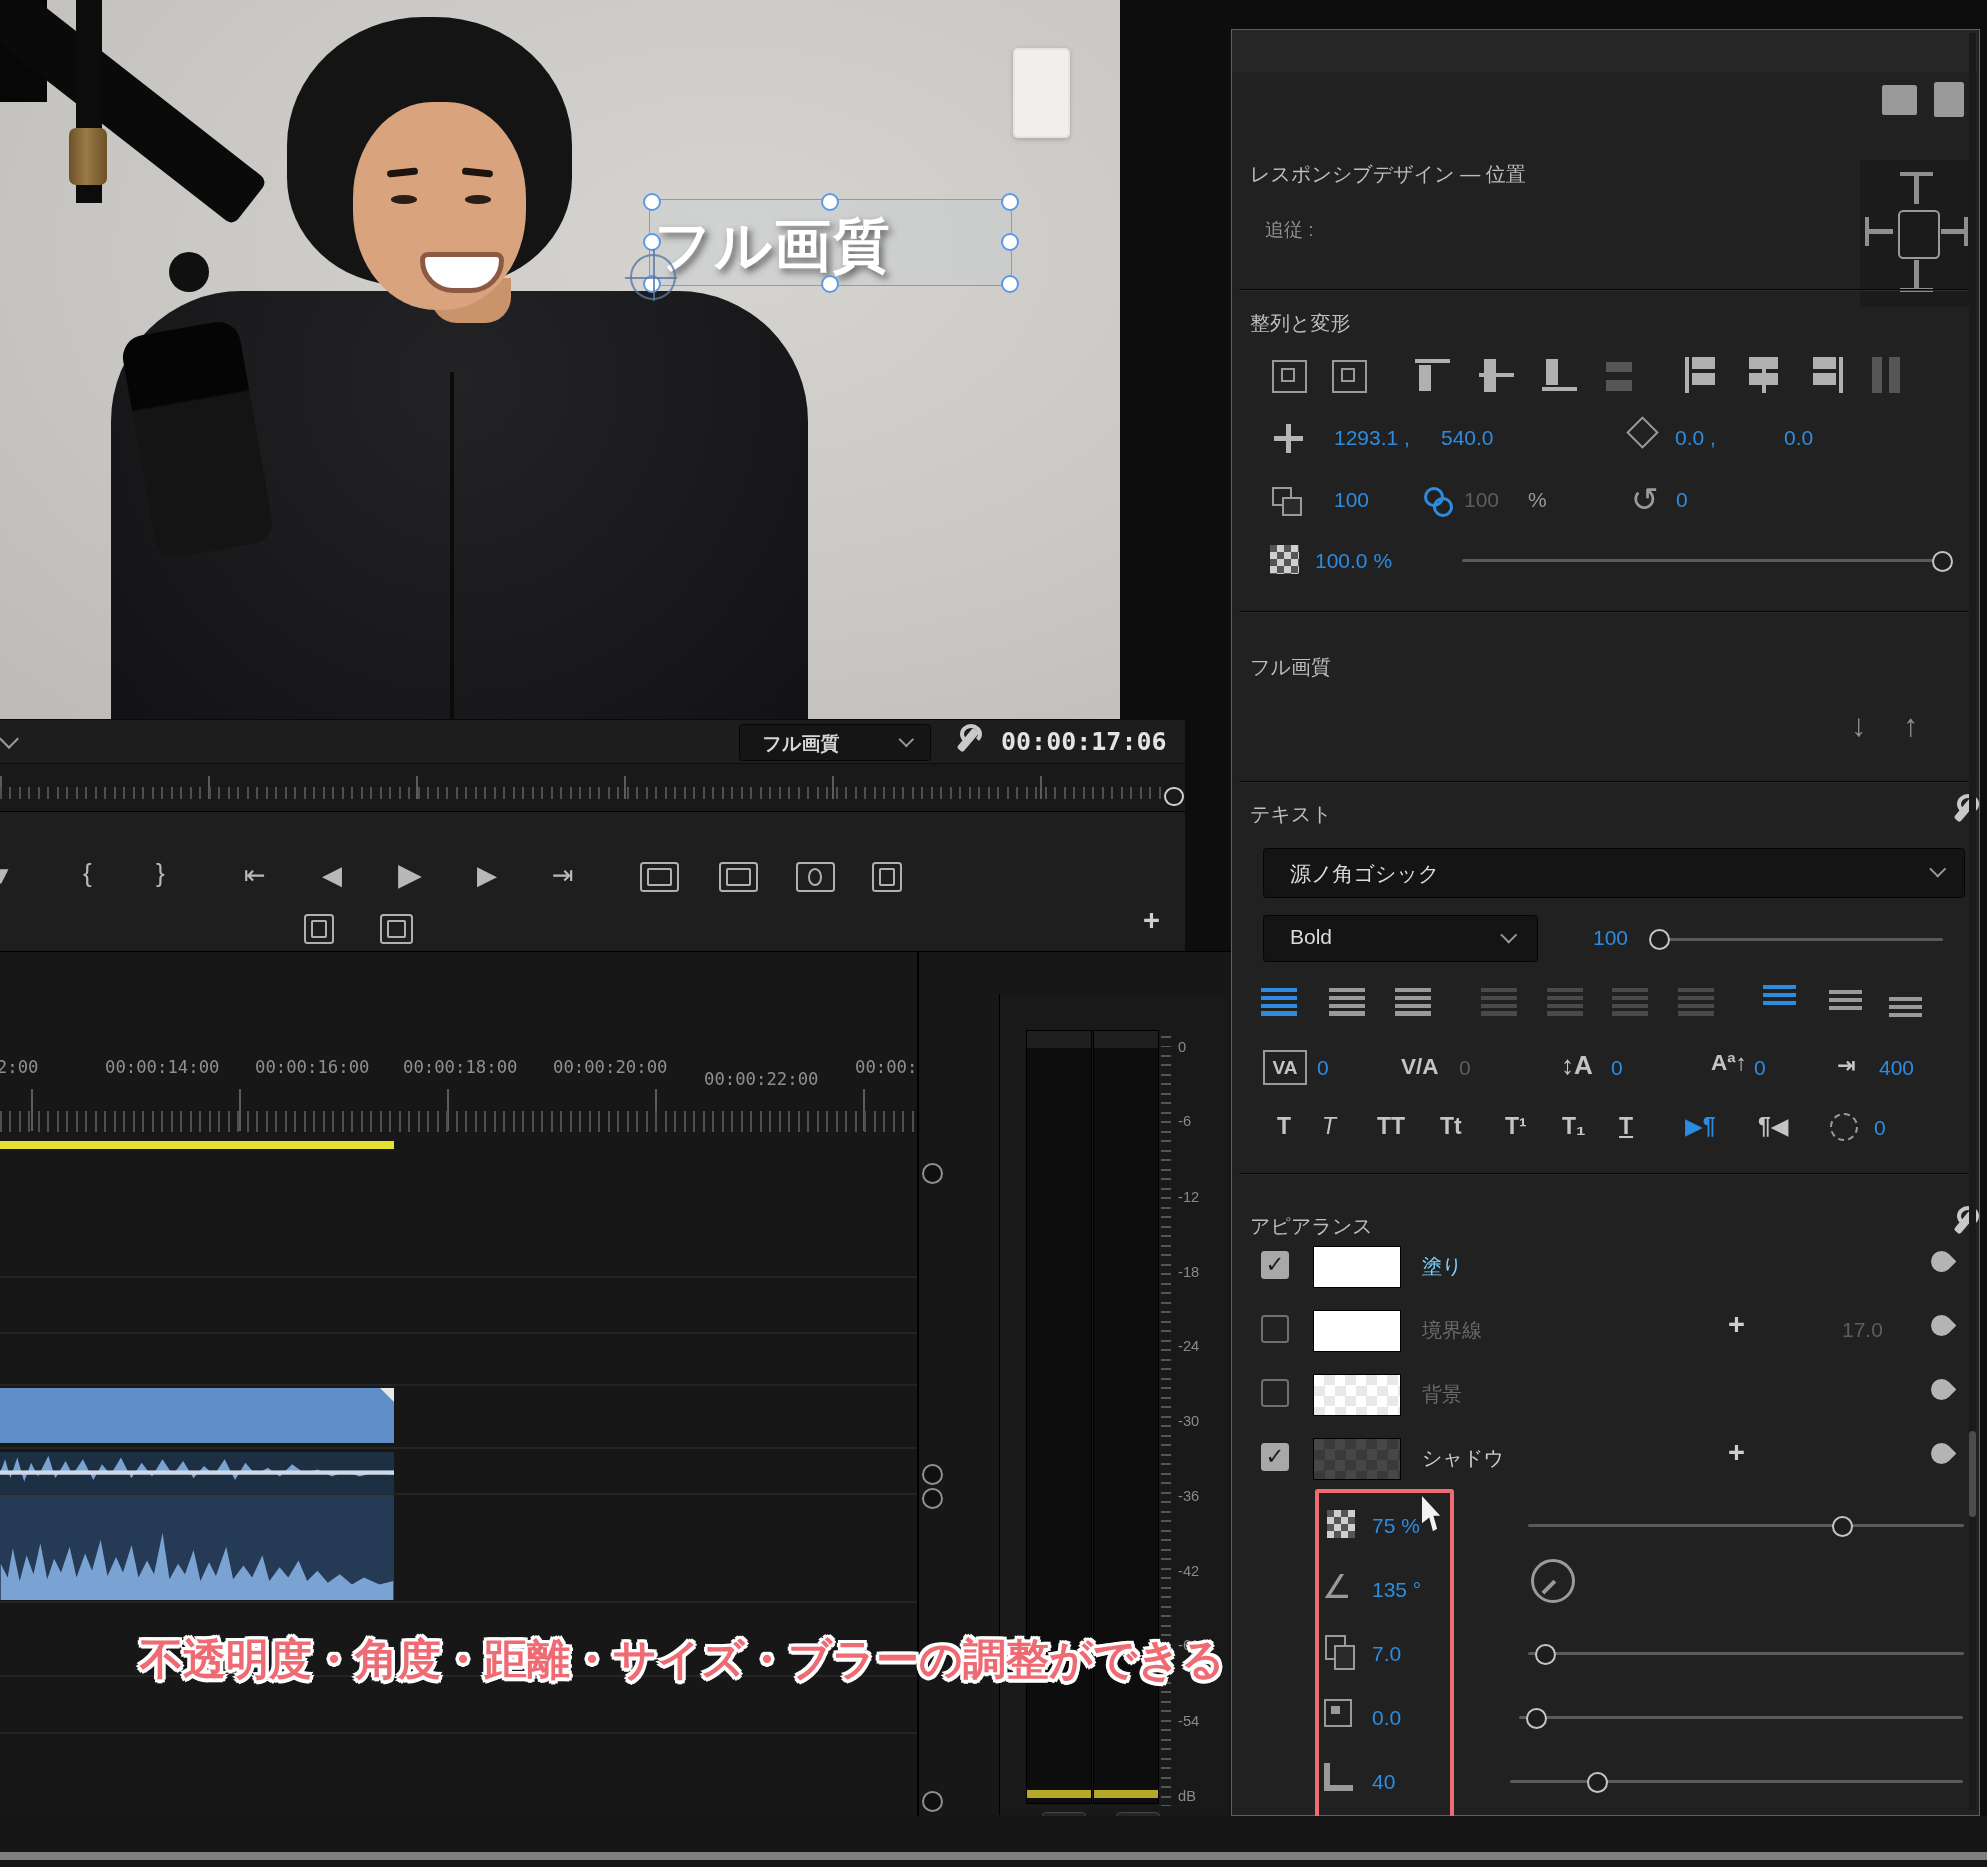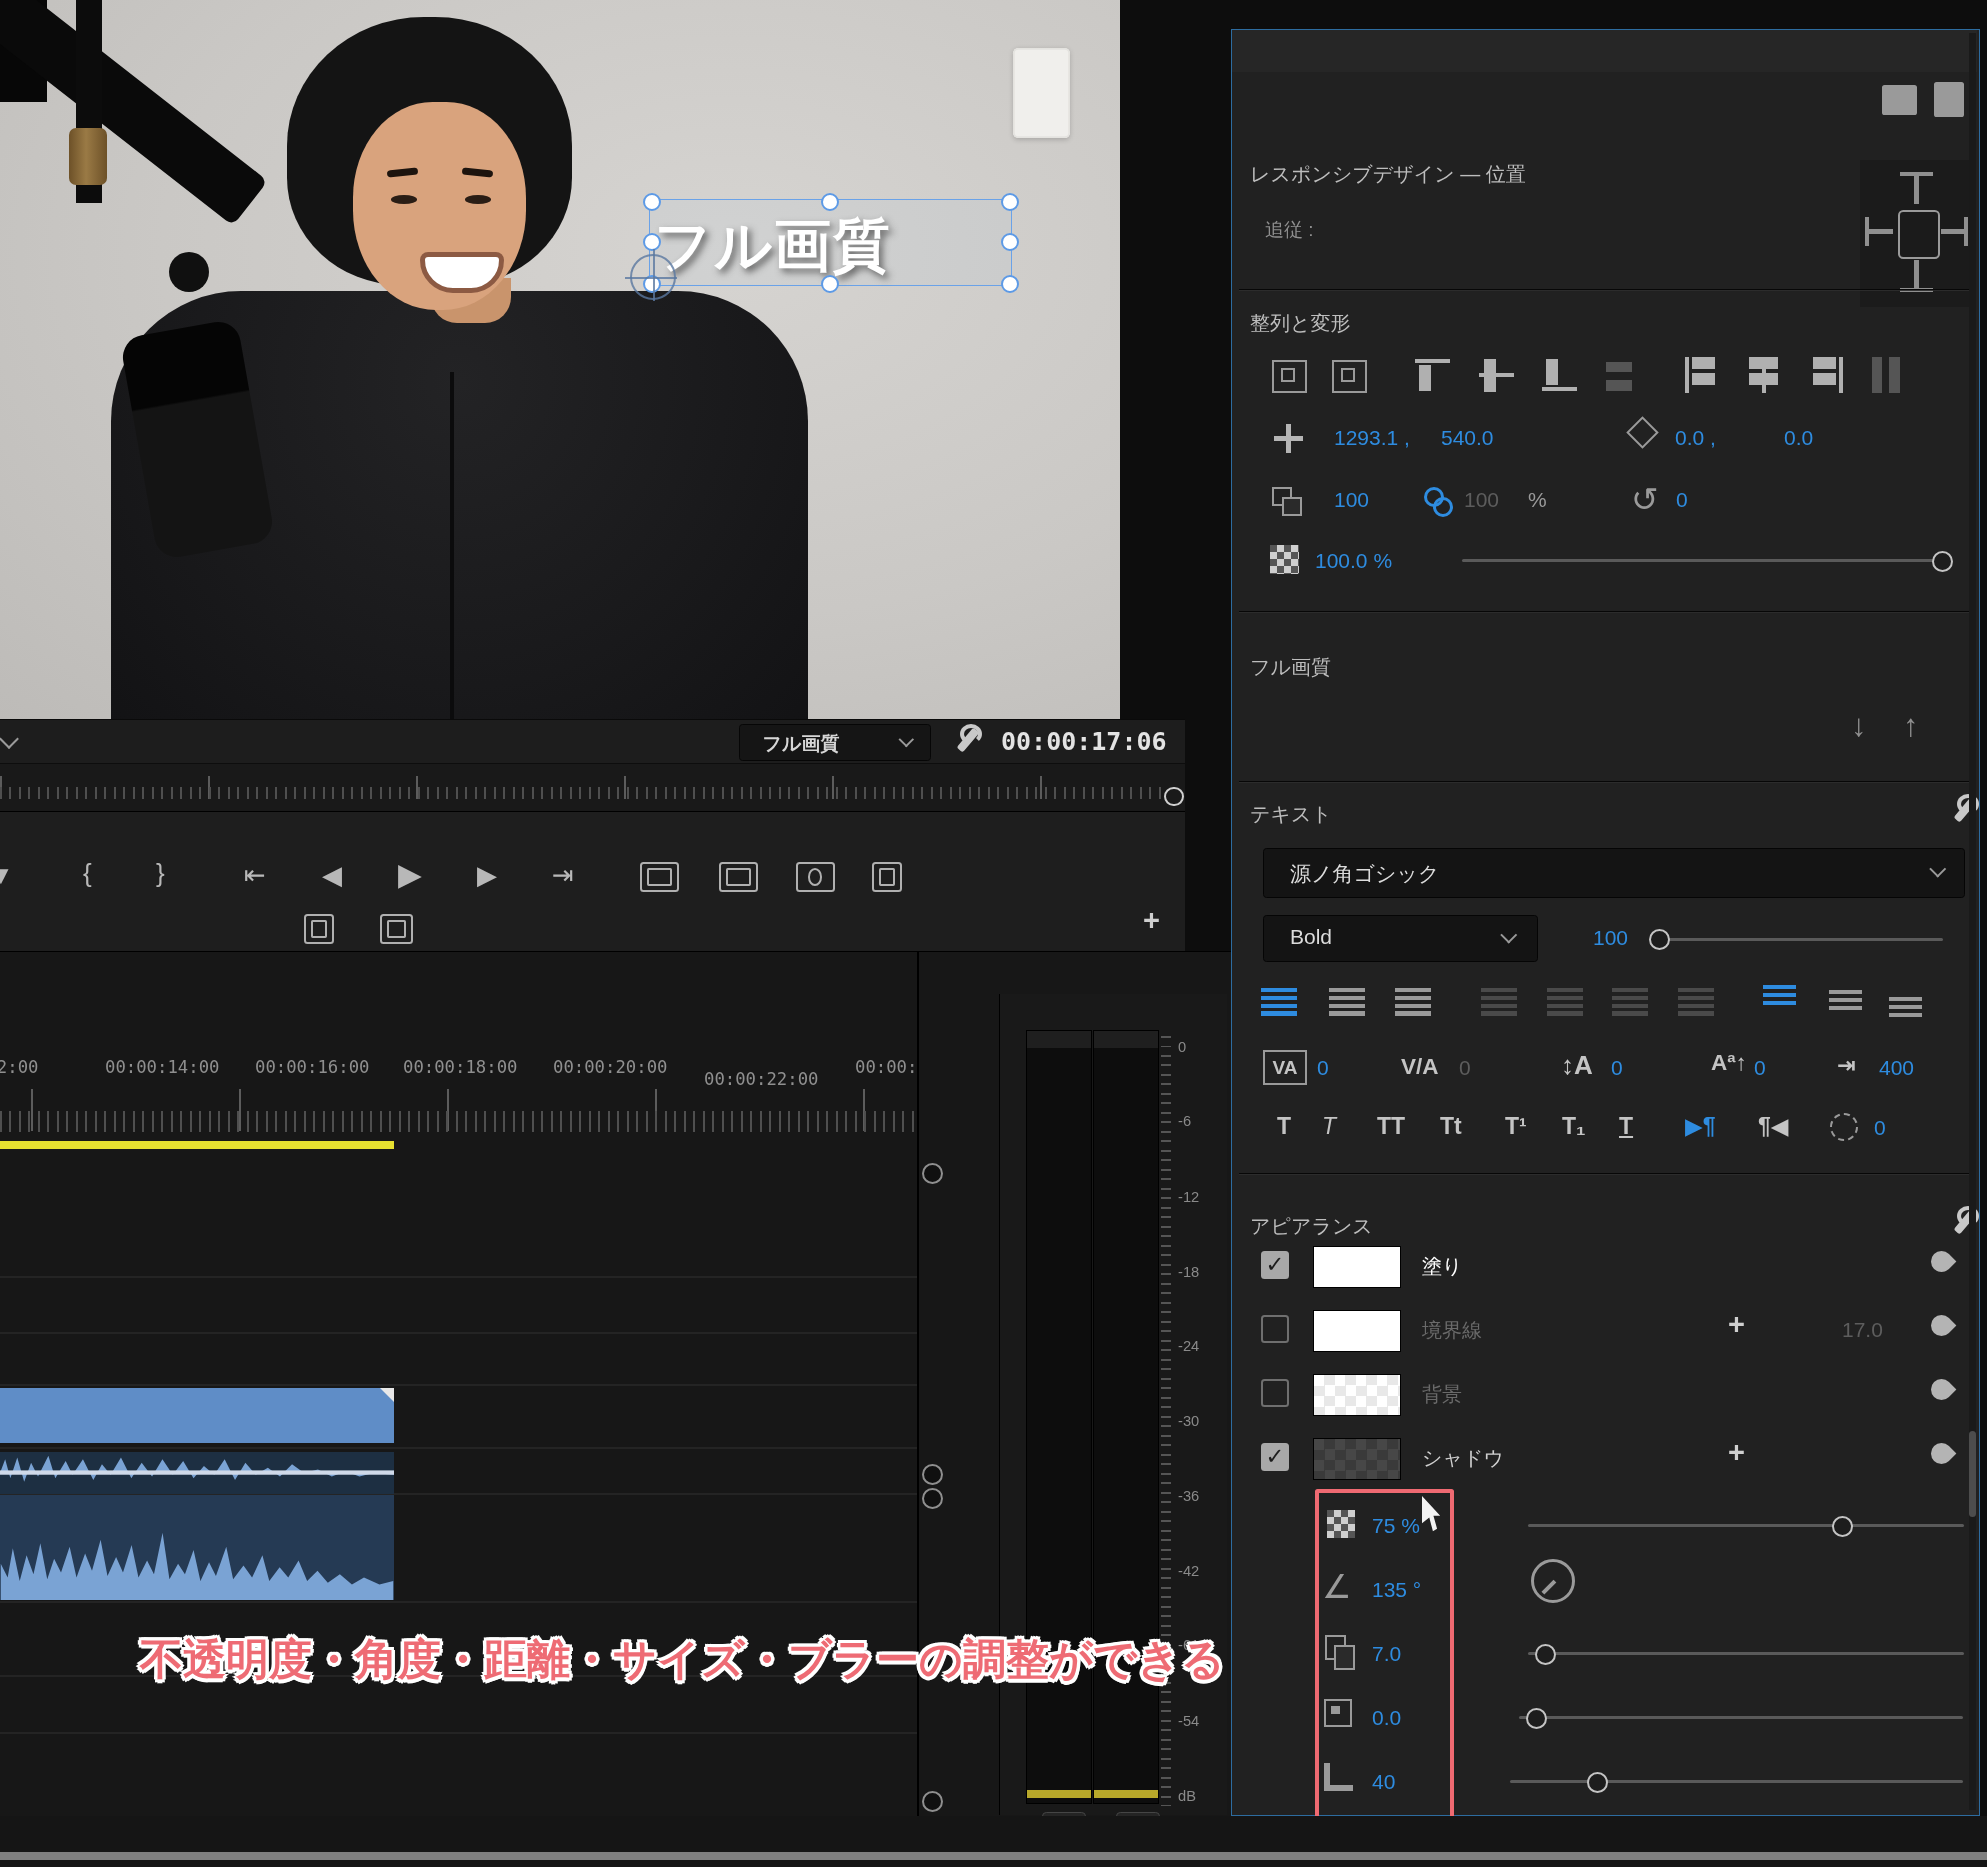--- a/index.html
+++ b/index.html
@@ -399,21 +399,21 @@
     <span class="abs ticon" style="left:526px;top:1083px;">¶◀</span>
     <div class="abs sqico" style="left:598px;top:1083px;width:24px;height:24px;border-style:dashed;border-radius:50%;"></div>
     <span class="abs bval" style="left:642px;top:1086px;">0</span>
     <div class="abs divider" style="top:1143px;"></div>
 
     <span class="abs sec-title" style="left:18px;top:1183px;">アピアランス</span>
     <div class="abs wrench" style="left:718px;top:1178px;"></div>
 
     <div class="abs cbox on" style="left:29px;top:1221px;">✓</div>
     <div class="abs swatch" style="left:81px;top:1216px;background:#fff;"></div>
-    <span class="abs" style="left:190px;top:1223px;font-size:20px;color:#ffffff;">塗り</span>
+    <span class="abs" style="left:190px;top:1223px;font-size:20px;color:#7dd3fc;">塗り</span>
     <div class="abs eyedrop" style="left:699px;top:1221px;"></div>
 
     <div class="abs cbox off" style="left:29px;top:1285px;"></div>
     <div class="abs swatch" style="left:81px;top:1280px;background:#fff;"></div>
     <span class="abs" style="left:190px;top:1287px;font-size:20px;color:#6a6a6a;">境界線</span>
     <span class="abs plus" style="left:496px;top:1278px;">+</span>
     <span class="abs dimval" style="left:610px;top:1288px;">17.0</span>
     <div class="abs eyedrop" style="left:699px;top:1285px;"></div>
 
     <div class="abs cbox off" style="left:29px;top:1349px;"></div>

